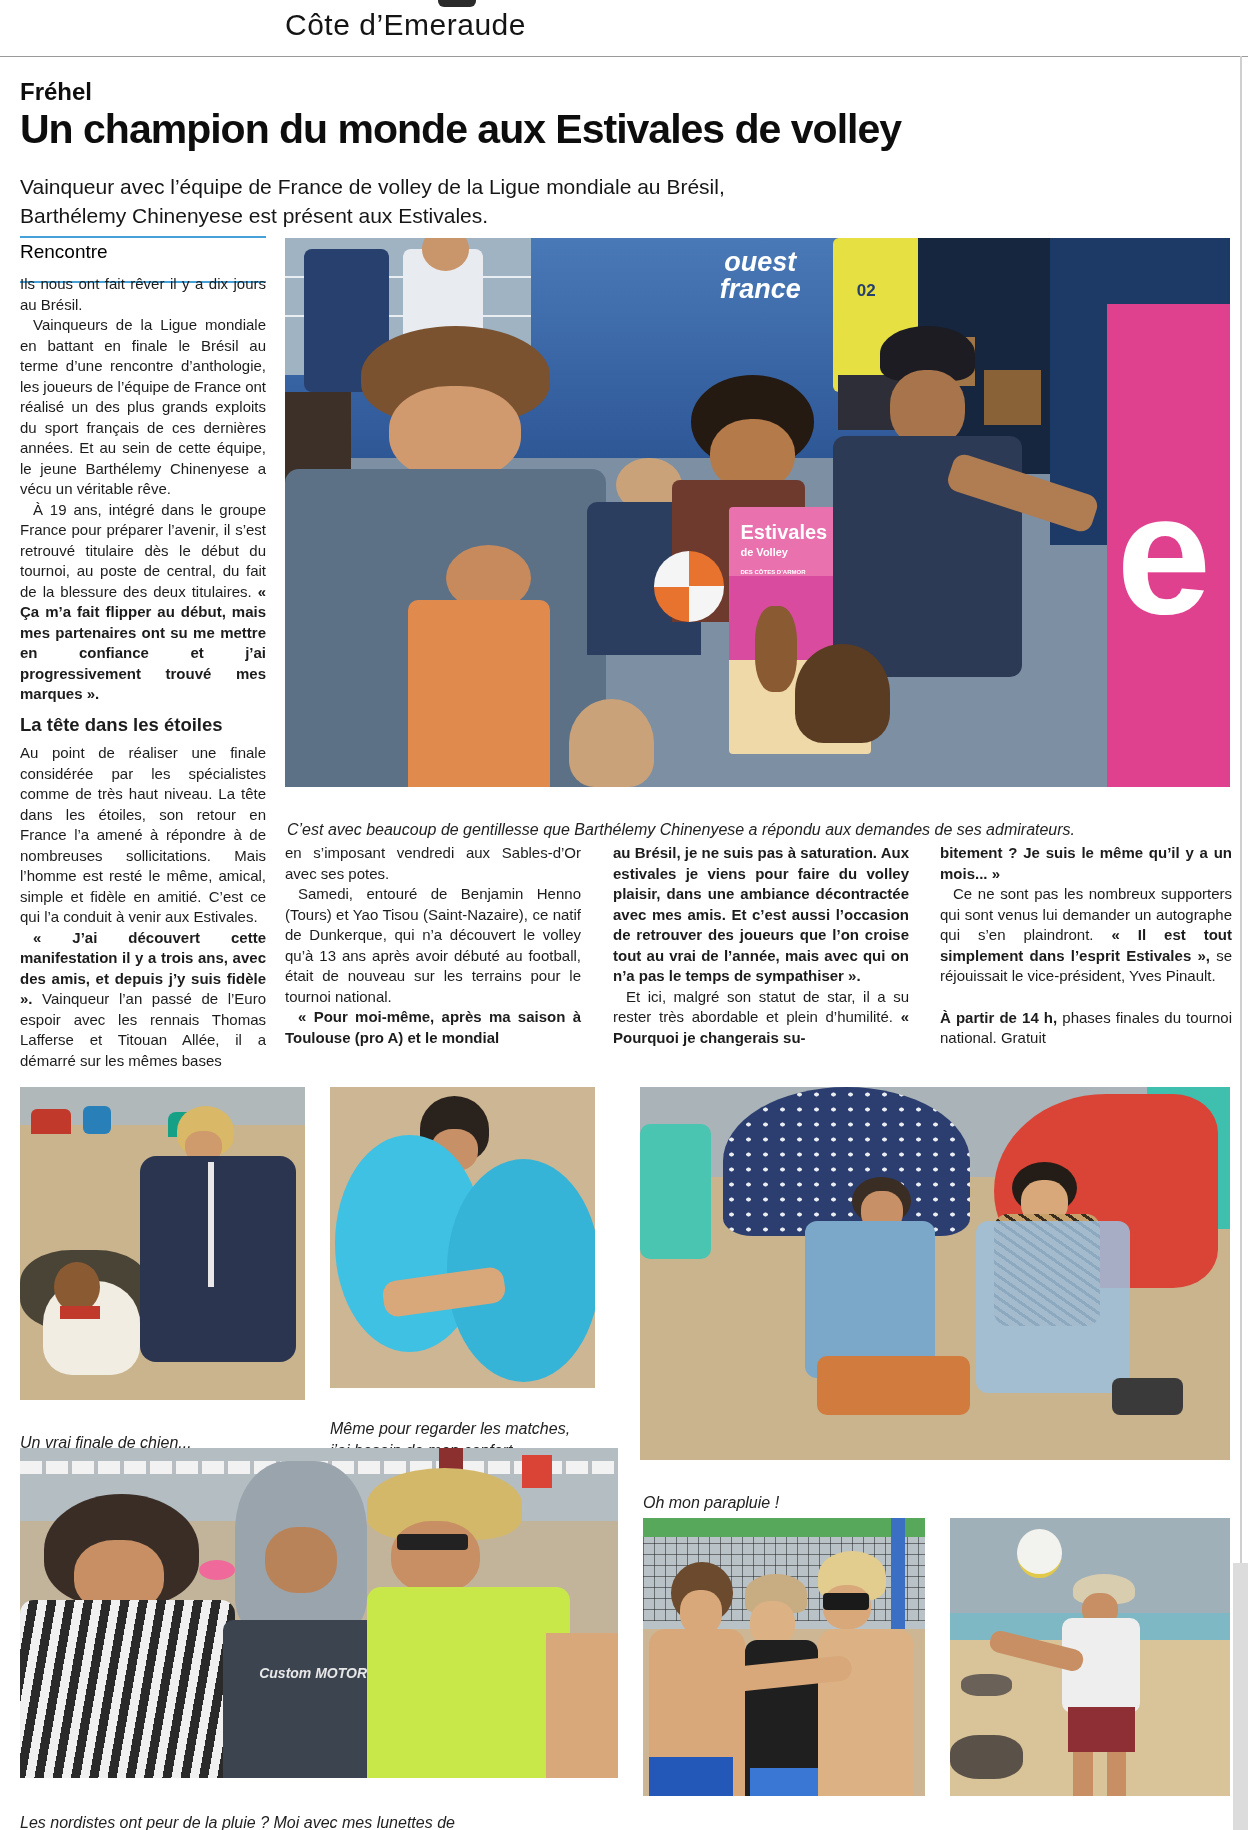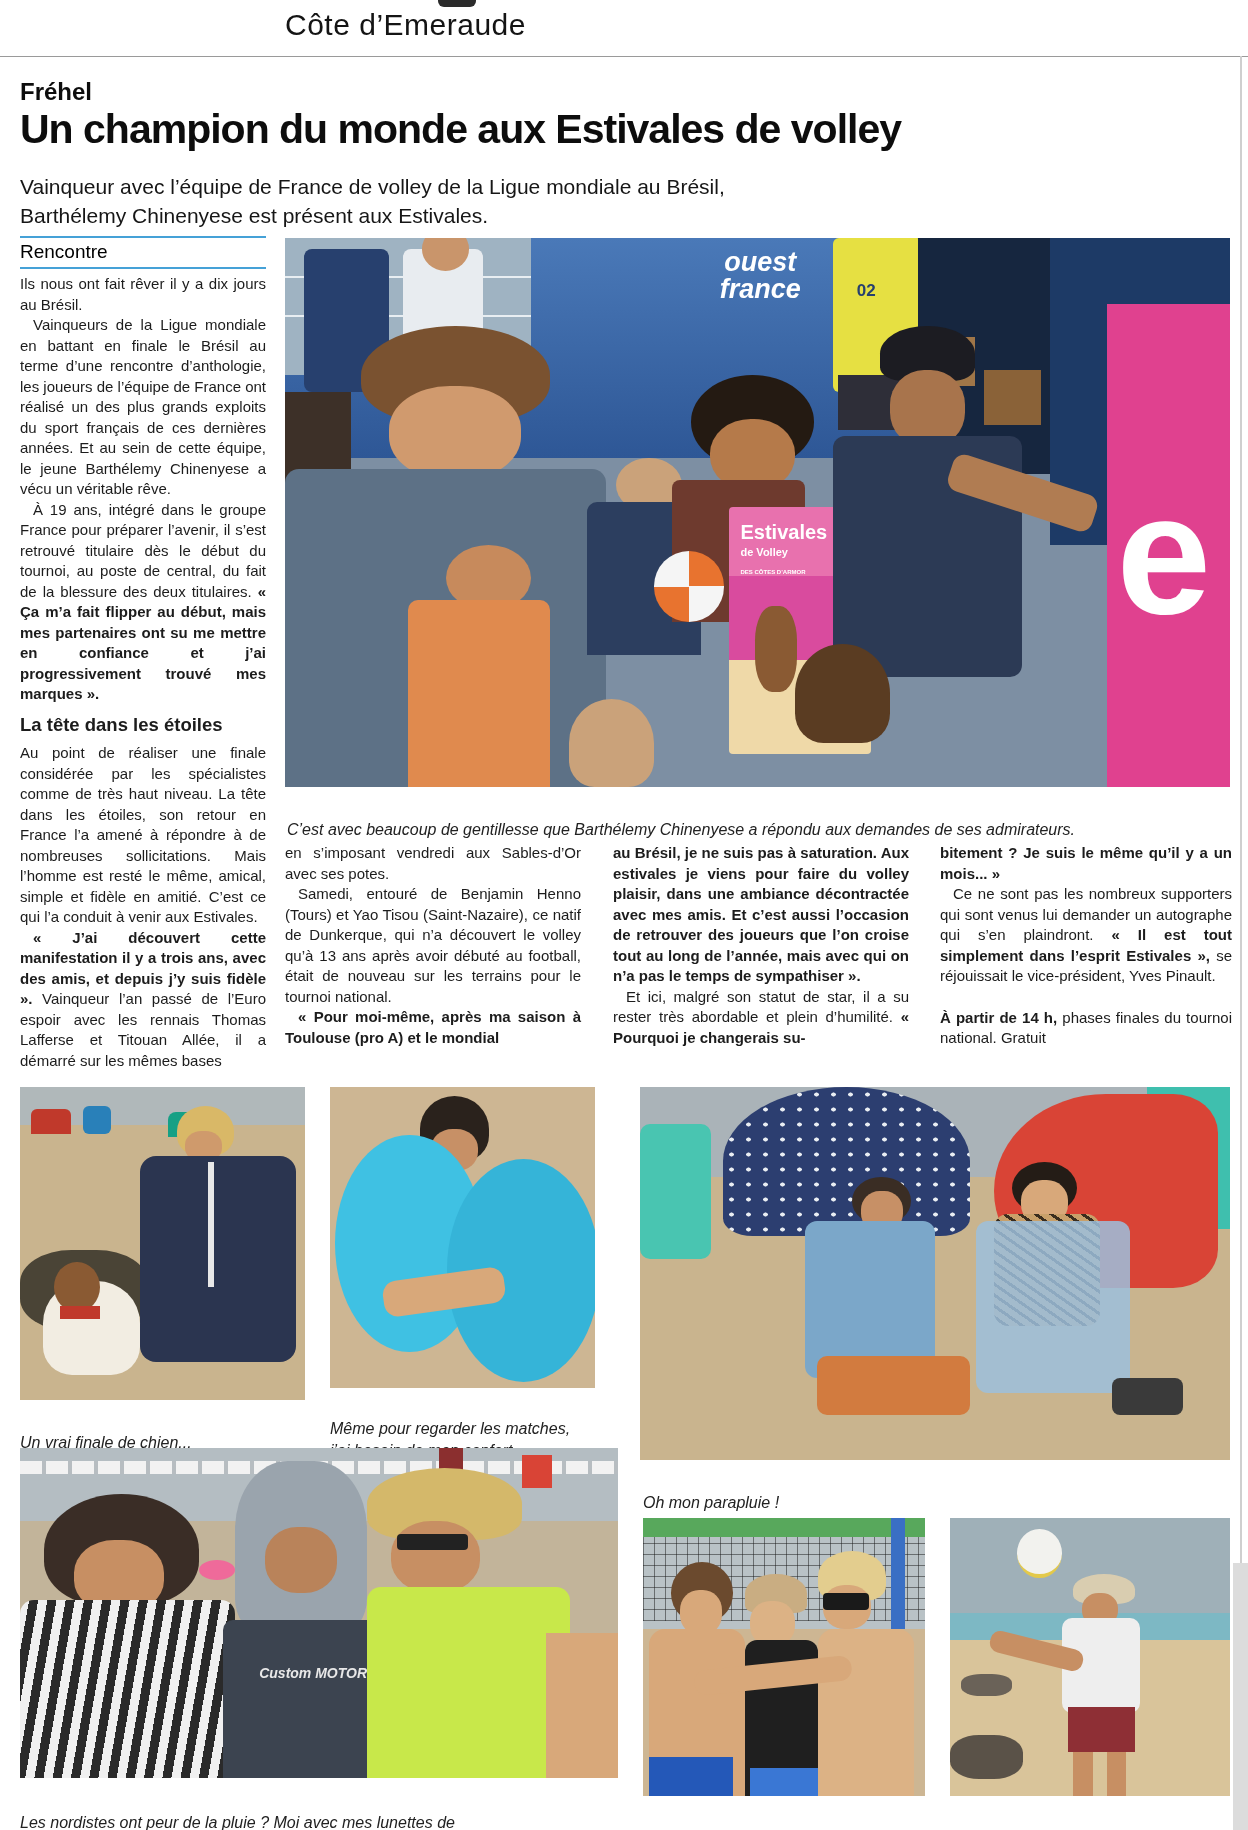--- a/index.html
+++ b/index.html
@@ -7,21 +7,21 @@
         font-family:"Liberation Sans","DejaVu Sans",sans-serif;color:#1d1d1d;}
   .shape{position:absolute;}
   
   .section-title{position:absolute;left:285px;top:8px;font-size:30px;letter-spacing:.5px;color:#141414;}
   .head-rule{position:absolute;left:0;top:56px;width:1248px;height:1px;background:#9a9a9a;}
   .town{position:absolute;left:20px;top:78px;font-size:24px;font-weight:bold;color:#0d0d0d;}
   .headline{position:absolute;left:20px;top:106px;font-size:41px;font-weight:bold;letter-spacing:-1px;white-space:nowrap;color:#0d0d0d;}
   .subtitle{position:absolute;left:20px;top:172px;font-size:21px;line-height:29px;color:#161616;}
   
   .kicker{position:absolute;left:20px;top:236px;width:246px;border-top:2px solid #45a1d7;border-bottom:2px solid #45a1d7;
-          padding:3px 0 4px 0;font-size:19px;color:#000;}
+          padding:3px 0 18px 0;font-size:19px;color:#000;}
   
   .bodycol{position:absolute;font-size:15px;line-height:20.5px;text-align:justify;color:#1c1c1c;hyphens:auto;}
   .bodycol p{margin:0;text-indent:13px;}
   .bodycol p.noind{text-indent:0;}
   .bodycol p.mt{margin-top:21px;}
   .subhead{font-weight:bold;font-size:18.5px;text-align:left;text-indent:0 !important;margin:10px 0 8px 0 !important;}
   
   .cap{position:absolute;font-style:italic;font-size:16px;line-height:22px;color:#222;margin-top:24px;}
   
   .photo{position:absolute;overflow:hidden;background:#c9b48e;}
@@ -107,21 +107,21 @@
     <div class="shape" style="left:30%;top:84%;width:9%;height:16%;background:#caa27a;border-radius:50% 50% 30% 30%;"></div>
   </div>
   <div class="cap" style="left:287px;top:795px;width:943px;">C’est avec beaucoup de gentillesse que Barthélemy Chinenyese a répondu aux demandes de ses admirateurs.</div>
 
   <div class="bodycol" style="left:285px;top:843px;width:296px;">
     <p class="noind"><span>en s’imposant vendredi aux Sables-d’Or avec ses potes.</span></p>
     <p><span>Samedi, entouré de Benjamin Henno (Tours) et Yao Tisou (Saint-Nazaire), ce natif de Dunkerque, qui n’a découvert le volley qu’à 13 ans après avoir débuté au football, était de nouveau sur les terrains pour le tournoi national.</span></p>
     <p><b>« Pour moi-même, après ma saison à Toulouse (pro A) et le mondial</b></p>
   </div>
   <div class="bodycol" style="left:613px;top:843px;width:296px;">
-    <p class="noind"><b>au Brésil, je ne suis pas à saturation. Aux estivales je viens pour faire du volley plaisir, dans une ambiance décontractée avec mes amis. Et c’est aussi l’occasion de retrouver des joueurs que l’on croise tout au long de l’année, mais avec qui on n’a pas le temps de sympathiser ».</b></p>
+    <p class="noind"><b>au Brésil, je ne suis pas à saturation. Aux estivales je viens pour faire du volley plaisir, dans une ambiance décontractée avec mes amis. Et c’est aussi l’occasion de retrouver des joueurs que l’on croise tout au vrai de l’année, mais avec qui on n’a pas le temps de sympathiser ».</b></p>
     <p><span>Et ici, malgré son statut de star, il a su rester très abordable et plein d’humilité. </span><b>« Pourquoi je changerais su-</b></p>
   </div>
   <div class="bodycol" style="left:940px;top:843px;width:292px;">
     <p class="noind"><b>bitement ? Je suis le même qu’il y a un mois... »</b></p>
     <p><span>Ce ne sont pas les nombreux supporters qui sont venus lui demander un autographe qui s’en plaindront. </span><b>« Il est tout simplement dans l’esprit Estivales »,</b><span> se réjouissait le vice-président, Yves Pinault.</span></p>
     <p class="mt noind"><b>À partir de 14 h,</b><span> phases finales du tournoi national. Gratuit</span></p>
   </div>
 
   <div class="photo" style="left:20px;top:1087px;width:285px;height:313px;background:linear-gradient(180deg,#b0b8ba 0 12%,#c9b48e 12%);">
     <div class="shape" style="left:4%;top:7%;width:14%;height:8%;background:#c0392b;border-radius:6px 6px 0 0;"></div>

